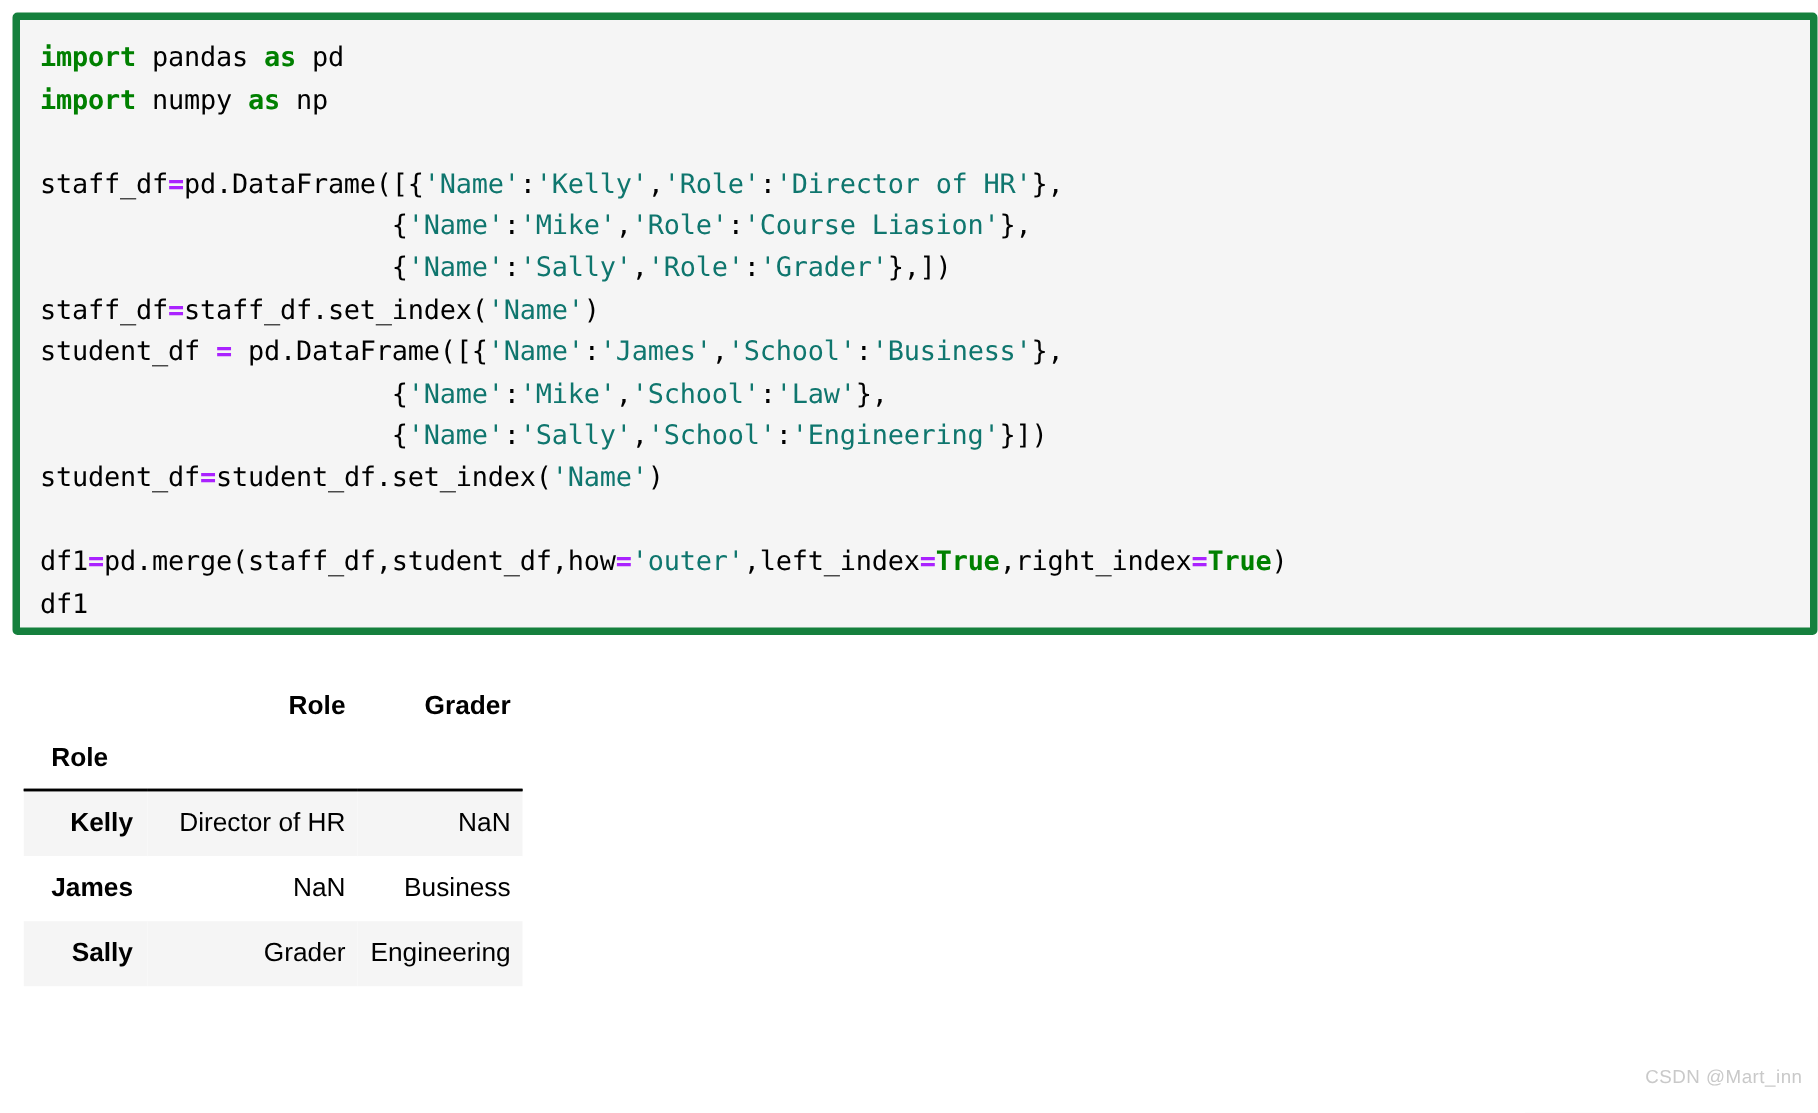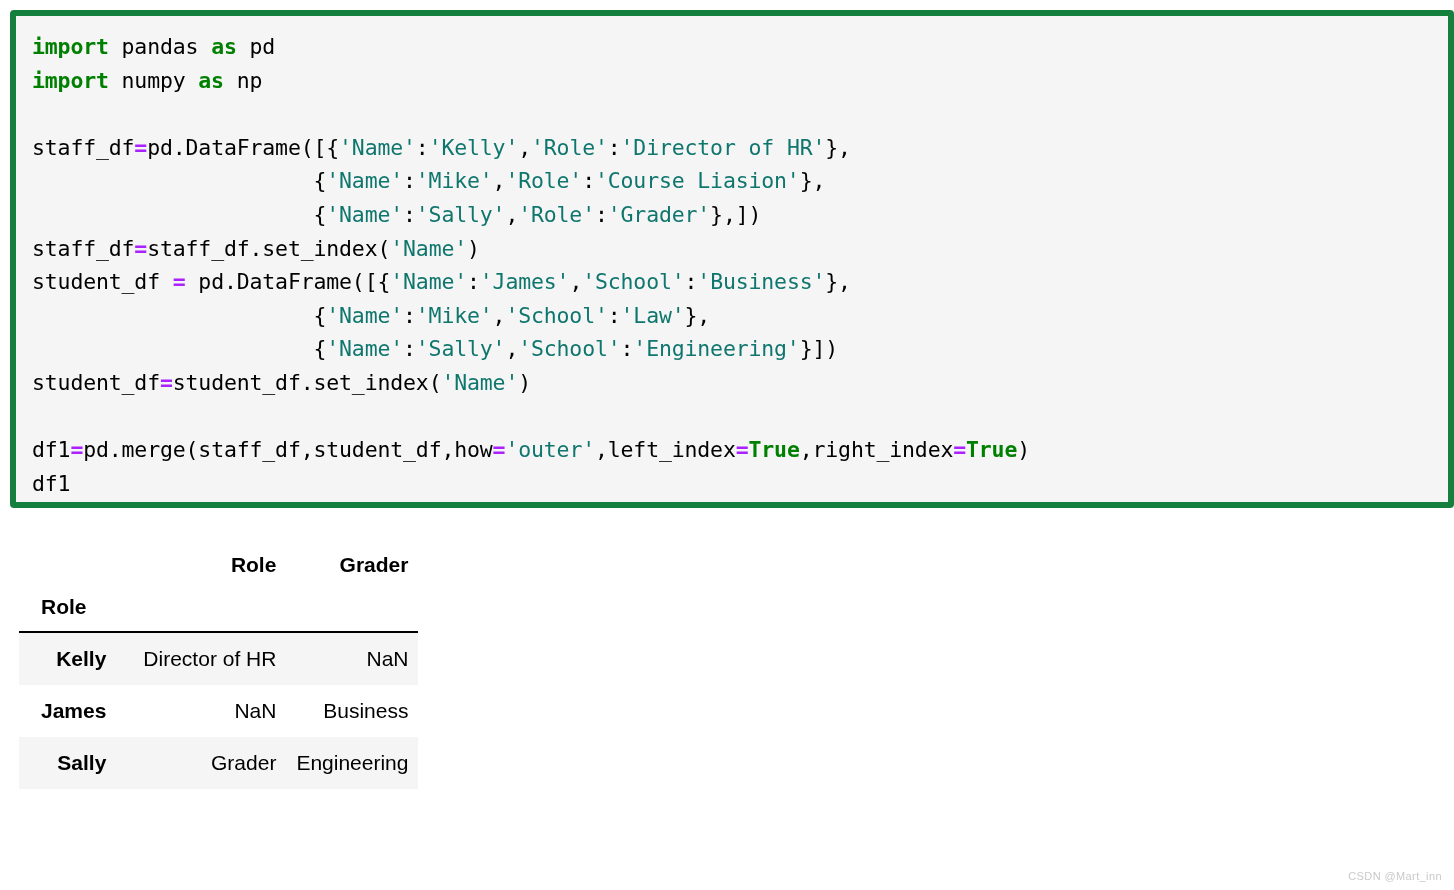--- a/index.html
+++ b/index.html
@@ -91,22 +91,22 @@
   }
   table.dataframe tbody tr:nth-child(odd)  { background: #f5f5f5; }
   table.dataframe tbody tr:nth-child(even) { background: #ffffff; }
   .col-role   { min-width: 168px; }
   .col-school { min-width: 128px; }
 
   
   #watermark {
     position: absolute;
     right: 12px;
-    bottom: 8px;
-    font-size: 11px;
+    bottom: 20px;
+    font-size: 15px;
     color: #c9c9c9;
     letter-spacing: 0.4px;
     user-select: none;
   }
 </style>
 </head>
 <body>
 
 <div id="code-cell">
   <pre id="code-pre"><span style="display: block;"><span class="k">import</span><span class="n"> pandas </span><span class="k">as</span><span class="n"> pd</span></span><span style="display: block;"><span class="k">import</span><span class="n"> numpy </span><span class="k">as</span><span class="n"> np</span></span><span style="display: block;">&nbsp;</span><span style="display: block;"><span class="n">staff_df</span><span class="o">=</span><span class="n">pd.DataFrame([{</span><span class="s">'Name'</span><span class="n">:</span><span class="s">'Kelly'</span><span class="n">,</span><span class="s">'Role'</span><span class="n">:</span><span class="s">'Director of HR'</span><span class="n">},</span></span><span style="display: block;"><span class="n">                      {</span><span class="s">'Name'</span><span class="n">:</span><span class="s">'Mike'</span><span class="n">,</span><span class="s">'Role'</span><span class="n">:</span><span class="s">'Course Liasion'</span><span class="n">},</span></span><span style="display: block;"><span class="n">                      {</span><span class="s">'Name'</span><span class="n">:</span><span class="s">'Sally'</span><span class="n">,</span><span class="s">'Role'</span><span class="n">:</span><span class="s">'Grader'</span><span class="n">},])</span></span><span style="display: block;"><span class="n">staff_df</span><span class="o">=</span><span class="n">staff_df.set_index(</span><span class="s">'Name'</span><span class="n">)</span></span><span style="display: block;"><span class="n">student_df </span><span class="o">=</span><span class="n"> pd.DataFrame([{</span><span class="s">'Name'</span><span class="n">:</span><span class="s">'James'</span><span class="n">,</span><span class="s">'School'</span><span class="n">:</span><span class="s">'Business'</span><span class="n">},</span></span><span style="display: block;"><span class="n">                      {</span><span class="s">'Name'</span><span class="n">:</span><span class="s">'Mike'</span><span class="n">,</span><span class="s">'School'</span><span class="n">:</span><span class="s">'Law'</span><span class="n">},</span></span><span style="display: block;"><span class="n">                      {</span><span class="s">'Name'</span><span class="n">:</span><span class="s">'Sally'</span><span class="n">,</span><span class="s">'School'</span><span class="n">:</span><span class="s">'Engineering'</span><span class="n">}])</span></span><span style="display: block;"><span class="n">student_df</span><span class="o">=</span><span class="n">student_df.set_index(</span><span class="s">'Name'</span><span class="n">)</span></span><span style="display: block;">&nbsp;</span><span style="display: block;"><span class="n">df1</span><span class="o">=</span><span class="n">pd.merge(staff_df,student_df,how</span><span class="o">=</span><span class="s">'outer'</span><span class="n">,left_index</span><span class="o">=</span><span class="k">True</span><span class="n">,right_index</span><span class="o">=</span><span class="k">True</span><span class="n">)</span></span><span style="display: block;"><span class="n">df1</span></span></pre>

